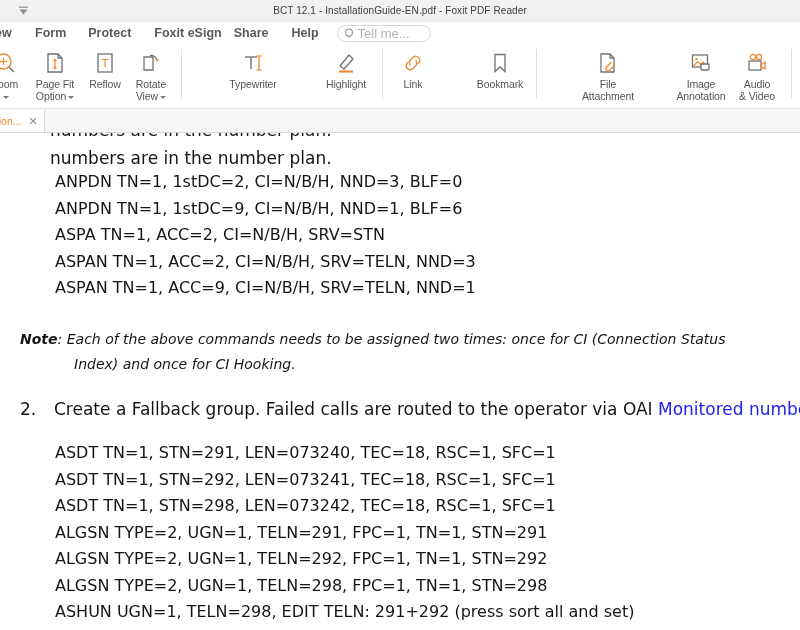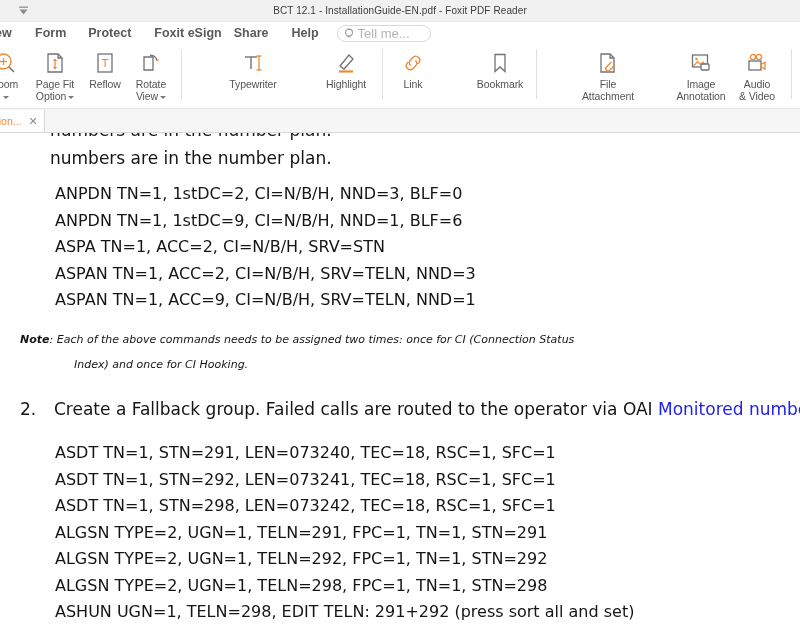--- a/index.html
+++ b/index.html
@@ -221,21 +221,21 @@
     line-height: 26.5px;
     white-space: nowrap;
   }
 
   .note {
     position: absolute;
     left: 20px;
     width: 760px;
   }
   .note-line {
-    font-size: 11px;
+    font-size: 14px;
     font-style: italic;
     font-family: "DejaVu Sans", sans-serif;
     color: #151515;
     line-height: 25px;
     white-space: nowrap;
   }
   .note-lbl {
     font-weight: bold;
     font-style: italic;
   }
@@ -470,21 +470,21 @@
     </div>
   </div>
 
   <div class="docarea">
     <div class="page">
 
       <div class="clipped-line">numbers are in the number plan.</div>
 
       <div class="para body-text" style="top:12px;">numbers are in the number plan.</div>
 
-      <div class="cmdblock" style="top:48px;">
+      <div class="cmdblock" style="top:36px;">
         <div class="cmdline">ANPDN TN=1, 1stDC=2, CI=N/B/H, NND=3, BLF=0</div>
         <div class="cmdline">ANPDN TN=1, 1stDC=9, CI=N/B/H, NND=1, BLF=6</div>
         <div class="cmdline">ASPA TN=1, ACC=2, CI=N/B/H, SRV=STN</div>
         <div class="cmdline">ASPAN TN=1, ACC=2, CI=N/B/H, SRV=TELN, NND=3</div>
         <div class="cmdline">ASPAN TN=1, ACC=9, CI=N/B/H, SRV=TELN, NND=1</div>
       </div>
 
       <div class="note" style="top:194px;">
         <div class="note-line"><span class="note-lbl">Note</span><span>:</span><span> Each of the above commands needs to be assigned two times: once for CI (Connection Status</span></div>
         <div class="note-line note-indent">Index) and once for CI Hooking.</div>

